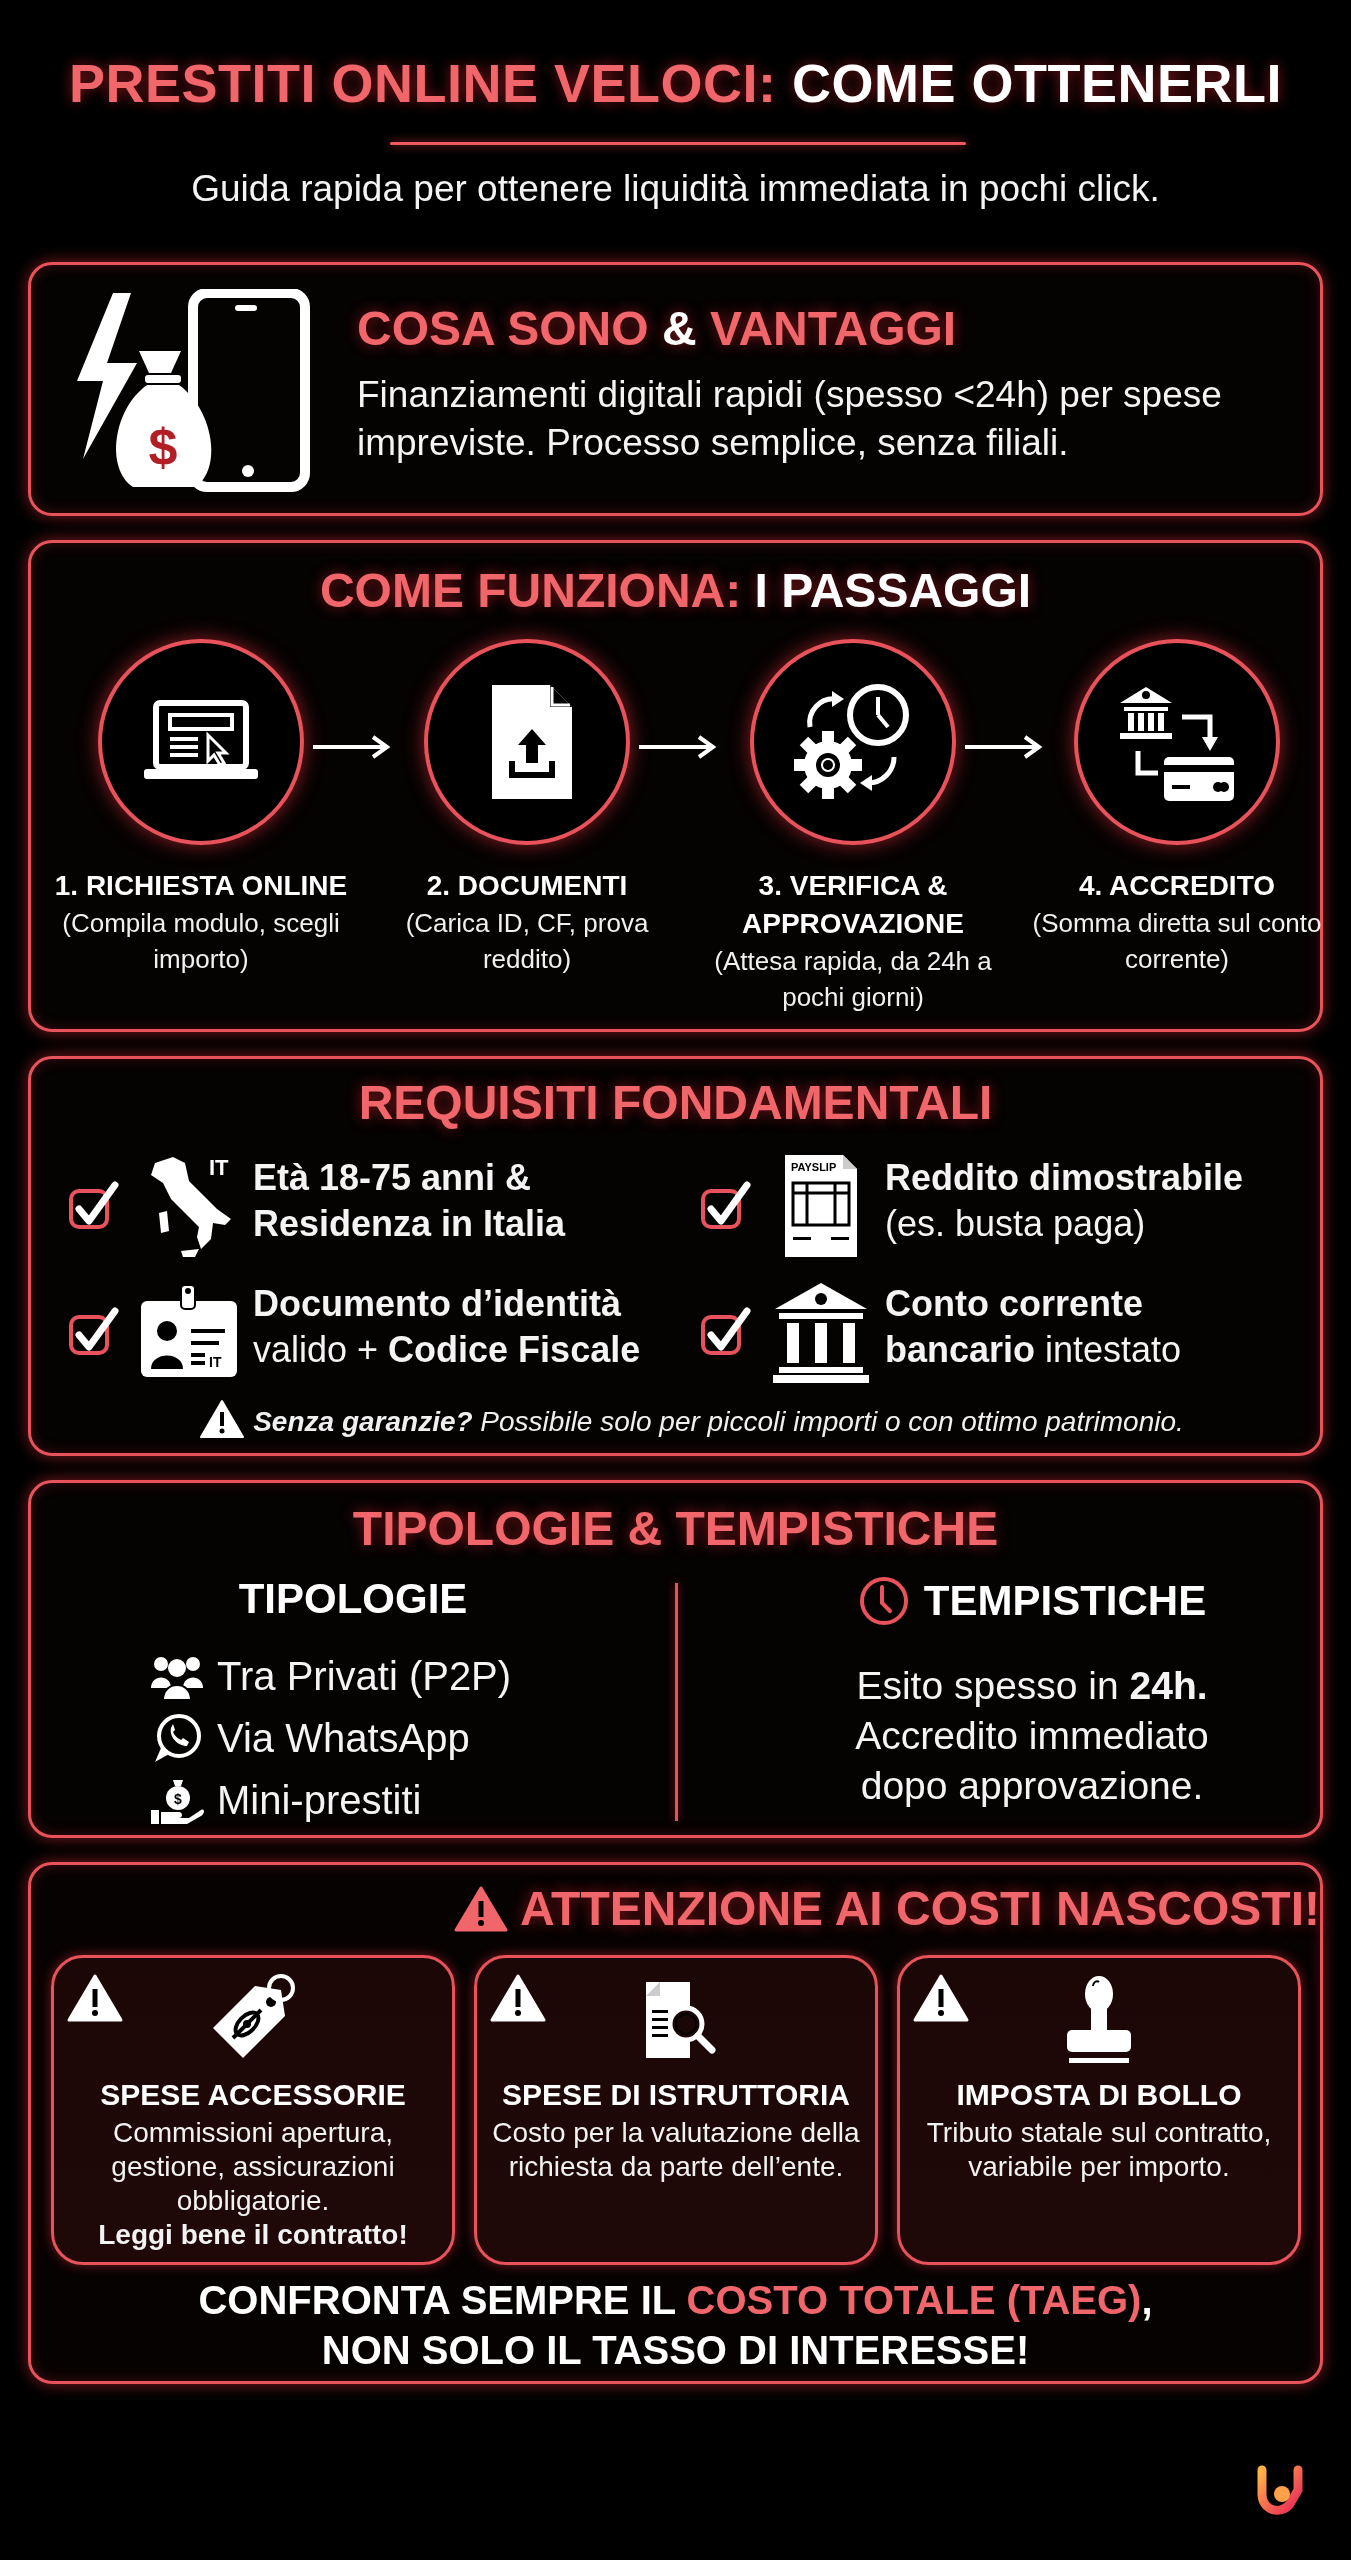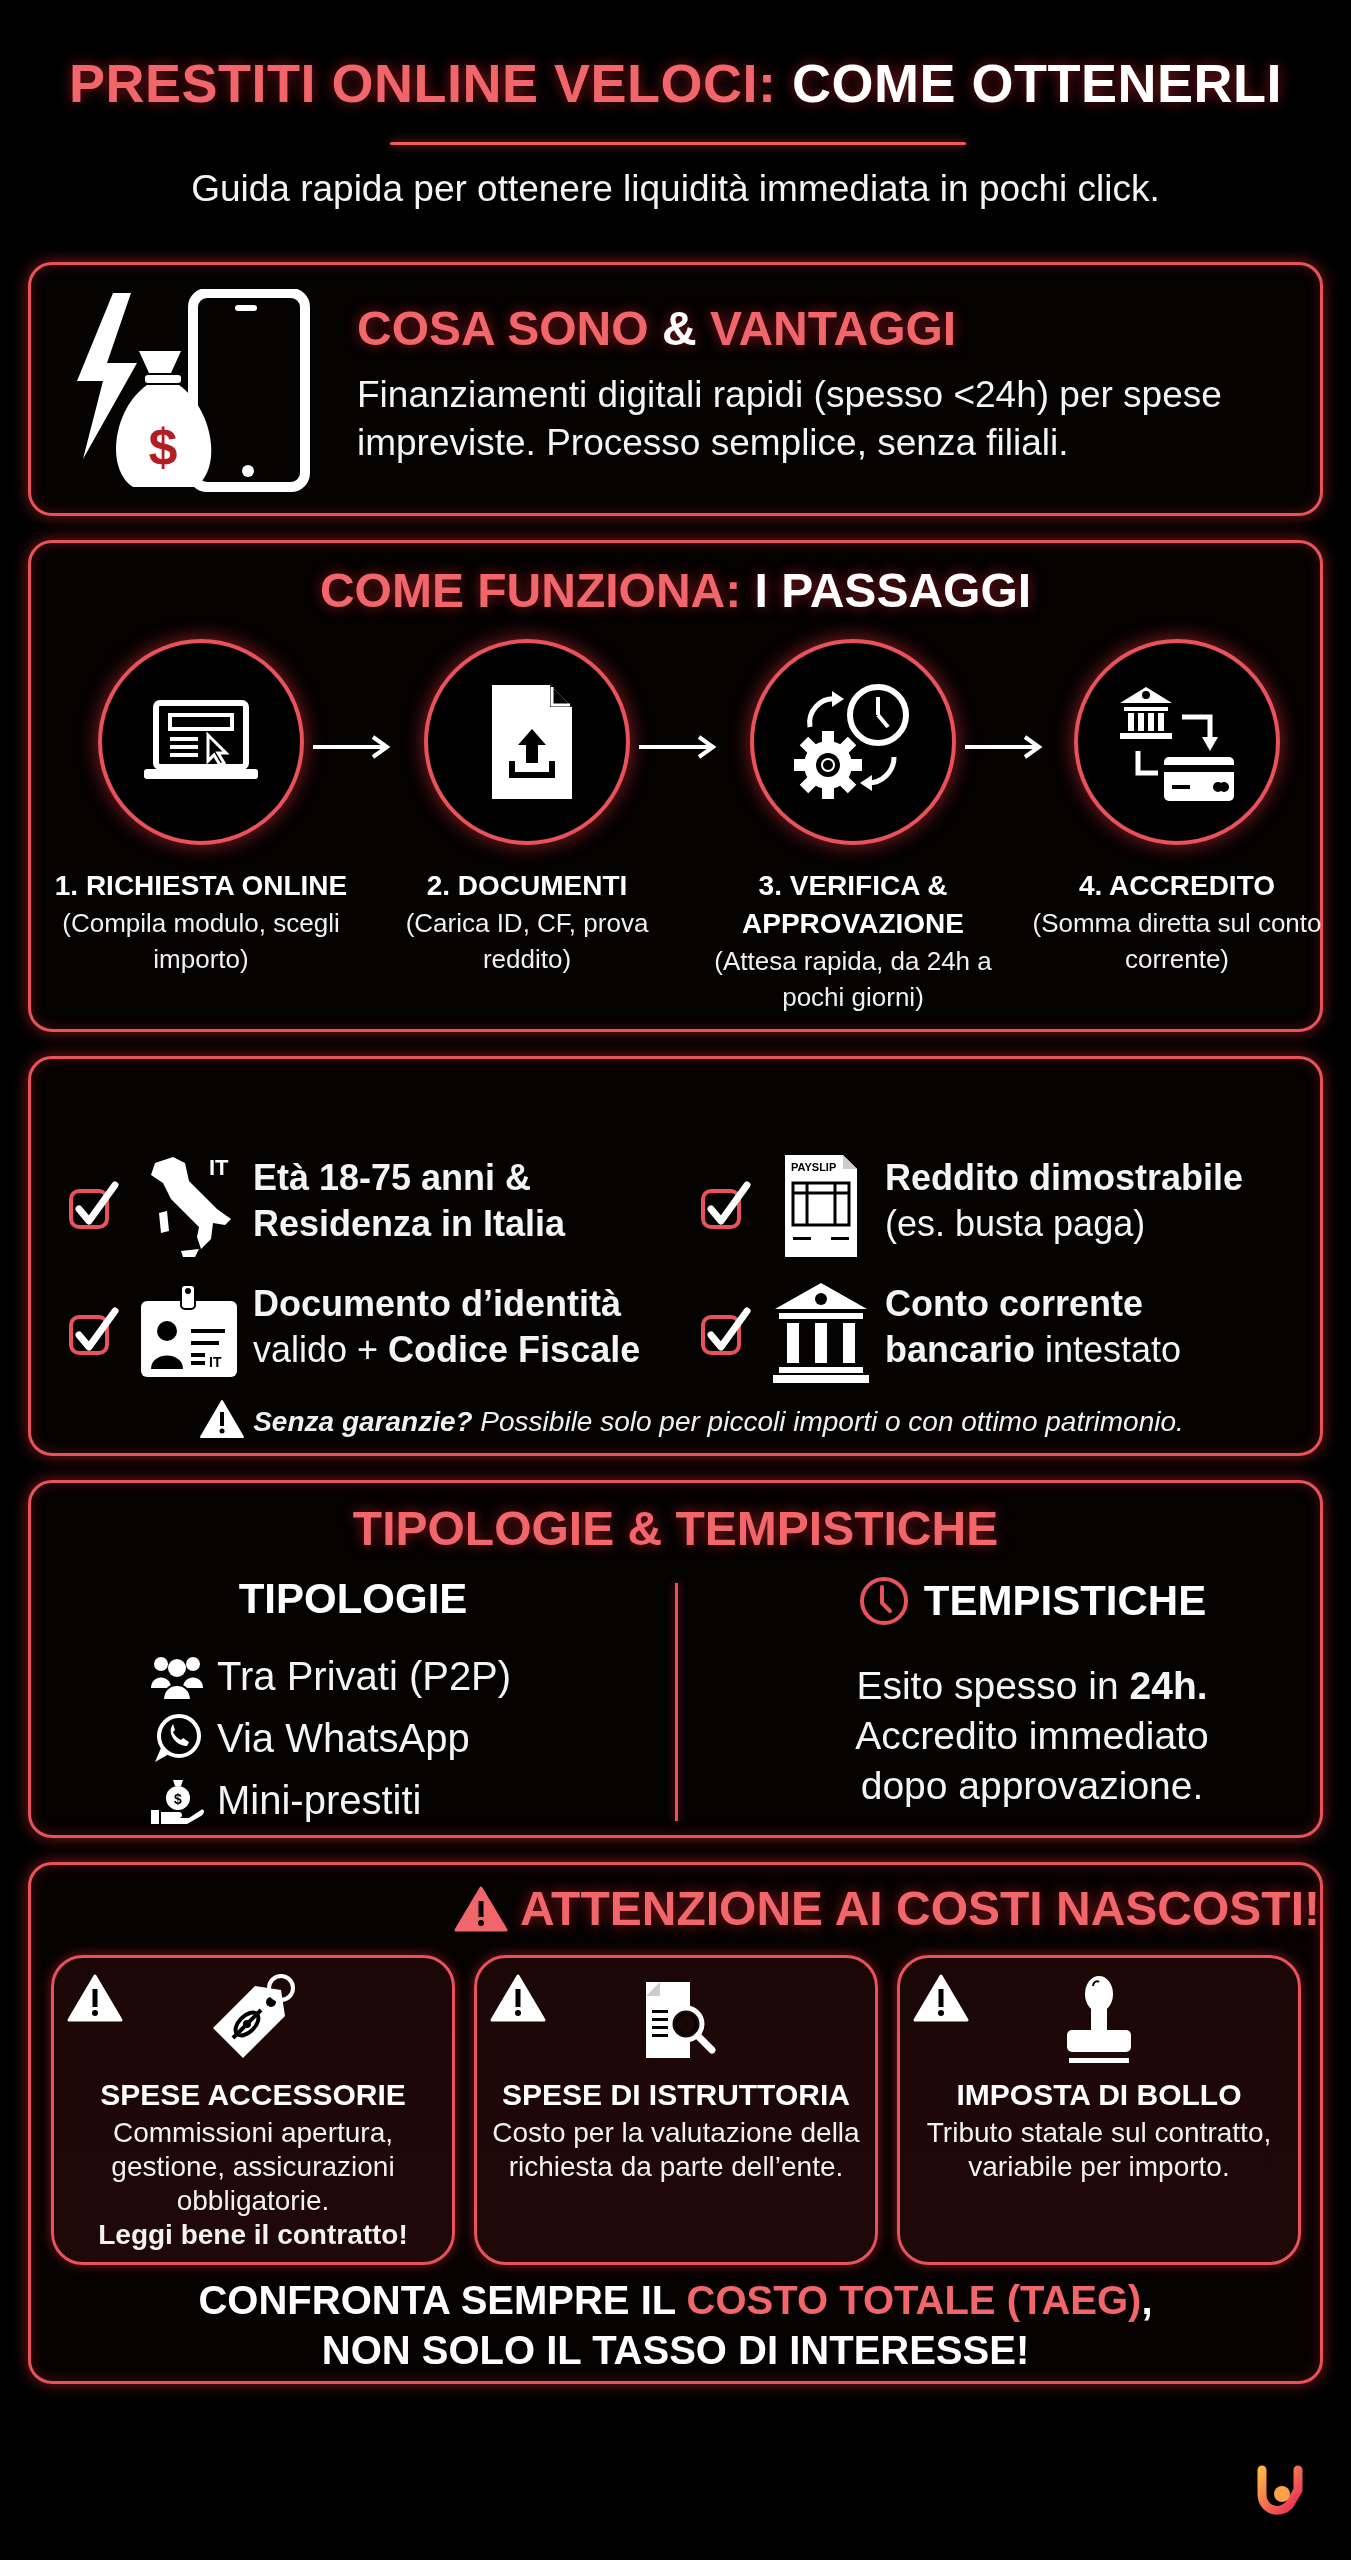--- a/index.html
+++ b/index.html
@@ -212,20 +212,21 @@
         <circle cx="106" cy="110" r="5" fill="#000"></circle>
           <circle cx="112" cy="110" r="5" fill="#000"></circle>
       </svg>
     </div>
     <div class="step-title">4. ACCREDITO</div>
     <div class="step-desc">(Somma diretta sul conto corrente)</div>
   </div>
 </div>
 
 <div class="panel" id="p3">
+  <div class="panel-title red glow-text">REQUISITI FONDAMENTALI</div>
 
   <div class="req" style="left:36px; top:94px; width:600px;">
     <svg class="check" viewBox="0 0 56 56">
       <rect x="4" y="14" width="36" height="36" rx="8" fill="none" stroke="#e8525a" stroke-width="4"></rect>
       <polyline points="12,32 22,44 48,8" fill="none" stroke="#fff" stroke-width="7" stroke-linecap="round" stroke-linejoin="round"></polyline>
     </svg>
     <svg class="req-icon" viewBox="0 0 100 106">
       <path d="M16 10 L34 4 L46 10 L50 28 L62 40 L78 56 L92 66 L86 72 L74 70 L72 86 L62 96 L58 84 L60 74 L46 60 L32 46 L24 30 L12 22 Z" fill="#fff"></path>
       <path d="M20 60 L28 58 L30 78 L22 80 Z" fill="#fff"></path>
       <path d="M42 98 L60 96 L56 104 L44 104 Z" fill="#fff"></path>

